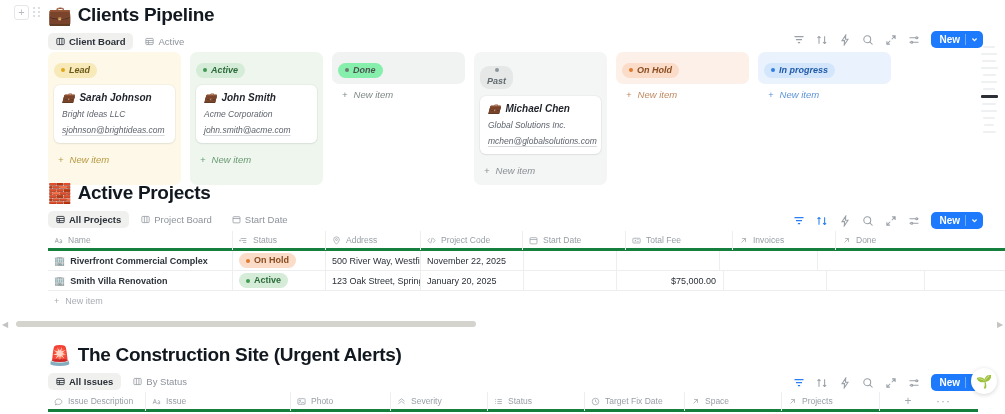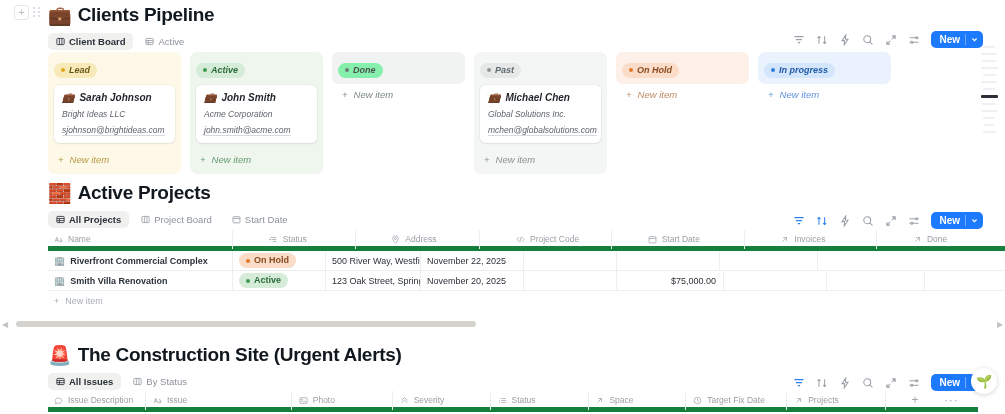--- a/index.html
+++ b/index.html
@@ -64,21 +64,21 @@
     display: inline-flex; align-items: center; gap: 4px;
     border-radius: 9px; padding: 2px 7px; font-size: 9px; font-weight: 700; line-height: 11px;
   }
   .badge .dot { width: 4px; height: 4px; border-radius: 50%; display: block; }
   .b-lead  { background: #f7e9b8; color: #6b5a18; }
   .b-lead .dot  { background: #dfa81a; }
   .b-active{ background: #d5ecd8; color: #2b6b39; }
   .b-active .dot{ background: #3f9a52; }
   .b-done  { background: #86efac; color: #4a5550; }
   .b-done .dot  { background: #6d7a72; }
-  .b-past  { background: #e6e8e8; color: #606a6e; }
+  .b-past  { background: #e6e8e8; color: #606a6e; flex-direction: column; }
   .b-past .dot  { background: #8d9699; }
   .b-hold  { background: #fbdcc8; color: #8a4c21; }
   .b-hold .dot  { background: #e0792c; }
   .b-prog  { background: #d4e6fb; color: #1f5ba8; }
   .b-prog .dot  { background: #2f7fe0; }
 
   .card {
     background: #fff; border-radius: 6px; padding: 7px 8px 8px; margin-top: 7px;
     box-shadow: 0 1px 2px rgba(16,24,40,.07), 0 0 0 1px rgba(16,24,40,.03);
   }
@@ -86,21 +86,21 @@
   .card-sub { font-size: 8.5px; color: #5e646c; margin-top: 6px; }
   .card-sub.link { text-decoration: underline; text-decoration-color: #d6dadd; text-underline-offset: 2px; }
   .newitem { display: flex; align-items: center; gap: 6px; font-size: 9.5px; margin-top: 8px; padding: 3px 4px; }
   .ni-lead { color: #b79a45; } .ni-active { color: #6a9a74; }
   .ni-done { color: #7e8a84; } .ni-past { color: #8a9093; }
   .ni-hold { color: #c08a62; } .ni-prog { color: #5e93d8; }
 
   
   .tbl { position: absolute; left: 48px; }
   .thead, .trow { display: flex; align-items: center; }
-  .thead { height: 19px; border-bottom: 5px solid #15803d; justify-content: space-between; }
+  .thead { height: 19px; border-bottom: 3px solid #15803d; }
   .th { display: flex; align-items: center; gap: 5px; font-size: 8.5px; color: #989ea5;
         height: 19px; border-right: 1px solid #eceeef; padding-left: 6px; flex: 0 0 auto; }
   .th:last-child { border-right: none; }
   .trow { height: 20px; border-bottom: 1px solid #eceeef; }
   .td { font-size: 9px; color: #2b3139; height: 20px; display: flex; align-items: center;
         border-right: 1px solid #eceeef; padding-left: 6px; flex: 0 0 auto; overflow: hidden; white-space: nowrap; }
   .td.name { font-weight: 700; gap: 5px; }
   .td.num { justify-content: flex-end; padding-right: 7px; }
   .tbl .newitem { margin-top: 0; height: 19px; color: #a8adb3; font-size: 9px; padding-left: 6px; }
 
@@ -378,20 +378,27 @@
             </svg>
           <span>Project Code</span>
         </div>
         <div class="th" style="width:103px">
           <svg class="tb-ico" style="width:9px;height:9px" viewBox="0 0 16 16" fill="none" stroke="currentColor" stroke-width="1.3">
               <rect x="1.8" y="3" width="12.4" height="11" rx="1.5"></rect>
               <path d="M1.8 6.3h12.4"></path>
             </svg>
           <span>Start Date</span>
         </div>
+        <div class="th" style="width:107px">
+          <svg class="tb-ico" style="width:9px;height:9px" viewBox="0 0 16 16" fill="none" stroke="currentColor" stroke-width="1.3">
+              <rect x="1.5" y="4" width="13" height="8.4" rx="1.4"></rect>
+              <path d="M5.2 6.6 7 9.8M7 6.6 5.2 9.8M9.4 6.6h2.2M9.4 9.8h2.2"></path>
+            </svg>
+          <span>Total Fee</span>
+        </div>
         <div class="th" style="width:103px">
           <svg class="tb-ico" style="width:9px;height:9px" viewBox="0 0 16 16" fill="none" stroke="currentColor" stroke-width="1.3">
               <path d="M4.5 11.5 11.5 4.5M5.5 4.5h6v6"></path>
             </svg>
           <span>Invoices</span>
         </div>
         <div class="th" style="width:98px">
           <svg class="tb-ico" style="width:9px;height:9px" viewBox="0 0 16 16" fill="none" stroke="currentColor" stroke-width="1.3">
               <path d="M4.5 11.5 11.5 4.5M5.5 4.5h6v6"></path>
             </svg>
@@ -424,21 +431,21 @@
           <span>🏢</span>
           <span>Smith Villa Renovation</span>
         </div>
         <div class="td" style="width:93px">
           <span class="badge b-active">
             <span class="dot"></span>
             <span>Active</span>
           </span>
         </div>
         <div class="td" style="width:95px">123 Oak Street, Springfield</div>
-        <div class="td" style="width:103px">November 20, 2025</div>
+        <div class="td" style="width:103px">January 20, 2025</div>
         <div class="td" style="width:93px"></div>
         <div class="td num" style="width:107px">$75,000.00</div>
         <div class="td" style="width:103px"></div>
         <div class="td" style="width:98px"></div>
 
       </div>
 
       <div class="newitem">
         <span>+</span>
         <span>New item</span>
@@ -536,32 +543,32 @@
             </svg>
           <span>Severity</span>
         </div>
         <div class="th" style="width:97px">
           <svg class="tb-ico" style="width:9px;height:9px" viewBox="0 0 16 16" fill="none" stroke="currentColor" stroke-width="1.3">
               <path d="M6 4.5h8M6 8h8M6 11.5h8"></path>
               <path d="M2.2 4.5h1.4M2.2 8h1.4M2.2 11.5h1.4"></path>
             </svg>
           <span>Status</span>
         </div>
-        <div class="th" style="width:97px">
-          <svg class="tb-ico" style="width:9px;height:9px" viewBox="0 0 16 16" fill="none" stroke="currentColor" stroke-width="1.3">
-              <path d="M4.5 11.5 11.5 4.5M5.5 4.5h6v6"></path>
-            </svg>
-          <span>Space</span>
-        </div>
         <div class="th" style="width:100px">
           <svg class="tb-ico" style="width:9px;height:9px" viewBox="0 0 16 16" fill="none" stroke="currentColor" stroke-width="1.3">
               <circle cx="8" cy="8" r="5.8"></circle>
               <path d="M8 4.6V8l2.4 1.6"></path>
             </svg>
           <span>Target Fix Date</span>
+        </div>
+        <div class="th" style="width:97px">
+          <svg class="tb-ico" style="width:9px;height:9px" viewBox="0 0 16 16" fill="none" stroke="currentColor" stroke-width="1.3">
+              <path d="M4.5 11.5 11.5 4.5M5.5 4.5h6v6"></path>
+            </svg>
+          <span>Space</span>
         </div>
         <div class="th" style="width:98px">
           <svg class="tb-ico" style="width:9px;height:9px" viewBox="0 0 16 16" fill="none" stroke="currentColor" stroke-width="1.3">
               <path d="M4.5 11.5 11.5 4.5M5.5 4.5h6v6"></path>
             </svg>
           <span>Projects</span>
         </div>
         <div class="th" style="width:50px;justify-content:center;border-right:none">
           <span class="plus-col">+</span>
         </div>

